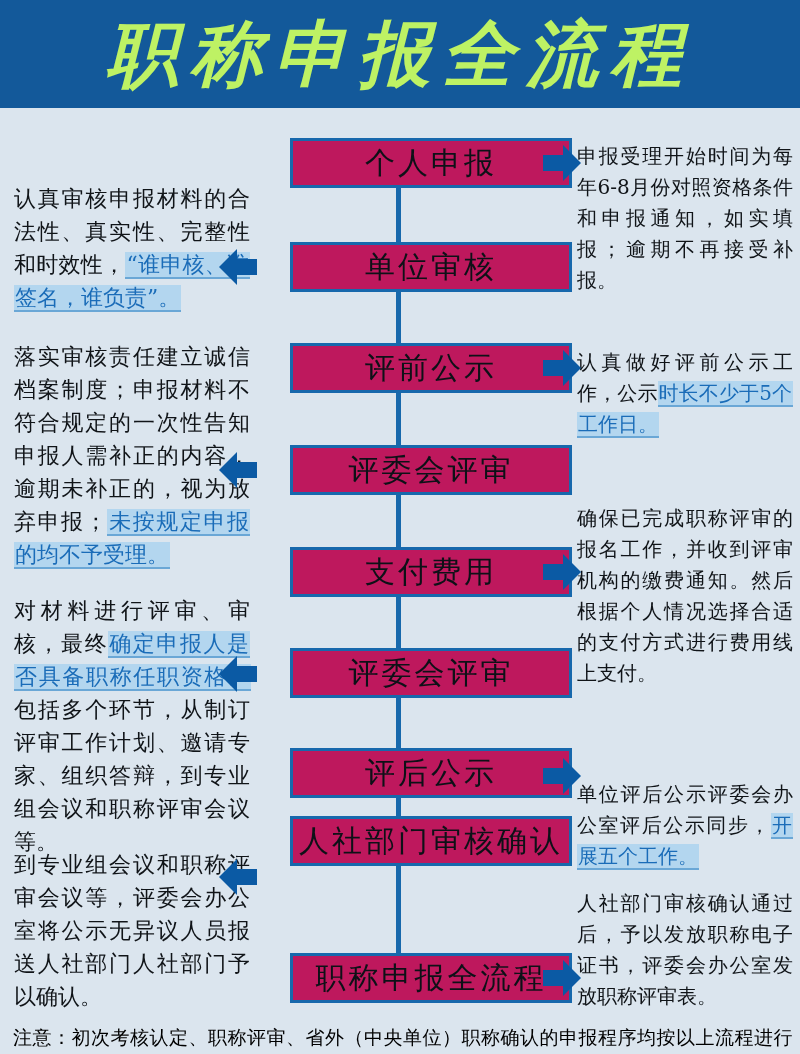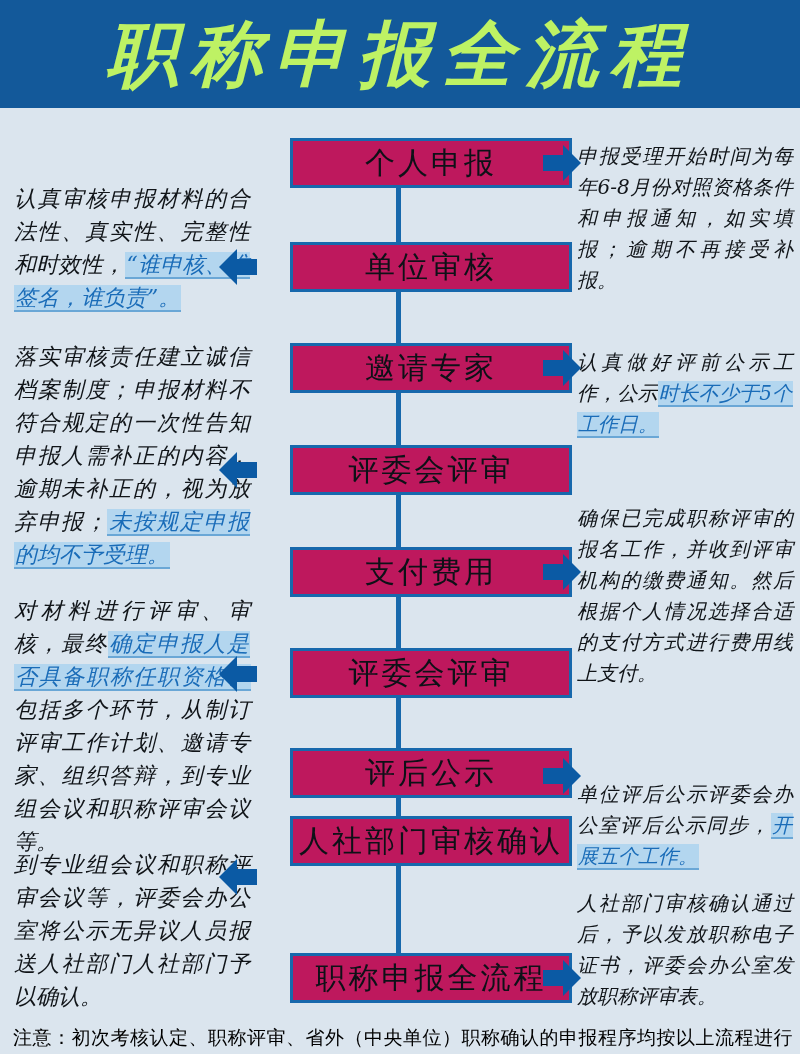--- a/index.html
+++ b/index.html
@@ -39,21 +39,21 @@
     border-top:18px solid transparent;border-bottom:18px solid transparent;}
   .arrow.right .shaft{left:0;}
   .arrow.right .head{left:20px;border-left:18px solid #0b5aa4;}
   .arrow.left  .shaft{left:18px;}
   .arrow.left  .head{left:0;border-right:18px solid #0b5aa4;}
   .ar1{left:543px;top:145px}.ar3{left:543px;top:350px}.ar5{left:543px;top:554px}
   .ar7{left:543px;top:758px}.ar9{left:543px;top:960px}
   .al2{left:219px;top:249px}.al4{left:219px;top:452px}
   .al6{left:219px;top:656px}.al8{left:219px;top:859px}
   
-  .note{position:absolute;color:#101418;text-align:justify;font-style:italic;}
+  .note{position:absolute;color:#101418;text-align:justify;}
   .note-l{left:14px;width:236px;font-size:22px;line-height:33px;}
   .note-r{left:577px;width:216px;font-size:20px;line-height:31px;}
   .nl1{top:182px}.nl2{top:340px}.nl3{top:594px}.nl4{top:848px}
   .nr1{top:141px}.nr2{top:347px}.nr3{top:503px}.nr4{top:779px}.nr5{top:888px}
   .hl{
     color:#1a6cb8;background:#b3d6ef;
     border-bottom:2px solid #6aa7d6;padding:0 1px;
     -webkit-box-decoration-break:clone;box-decoration-break:clone;
   }
   .hl:empty{display:none;}
@@ -72,21 +72,21 @@
 
 <div class="connector"></div>
 
 <div class="flow-box b1">
     <span>个人申报</span>
   </div>
 <div class="flow-box b2">
     <span>单位审核</span>
   </div>
 <div class="flow-box b3">
-    <span>邀请专家</span>
+    <span>评前公示</span>
   </div>
 <div class="flow-box b4">
     <span>评委会评审</span>
   </div>
 <div class="flow-box b5">
     <span>支付费用</span>
   </div>
 <div class="flow-box b6">
     <span>评委会评审</span>
   </div>

